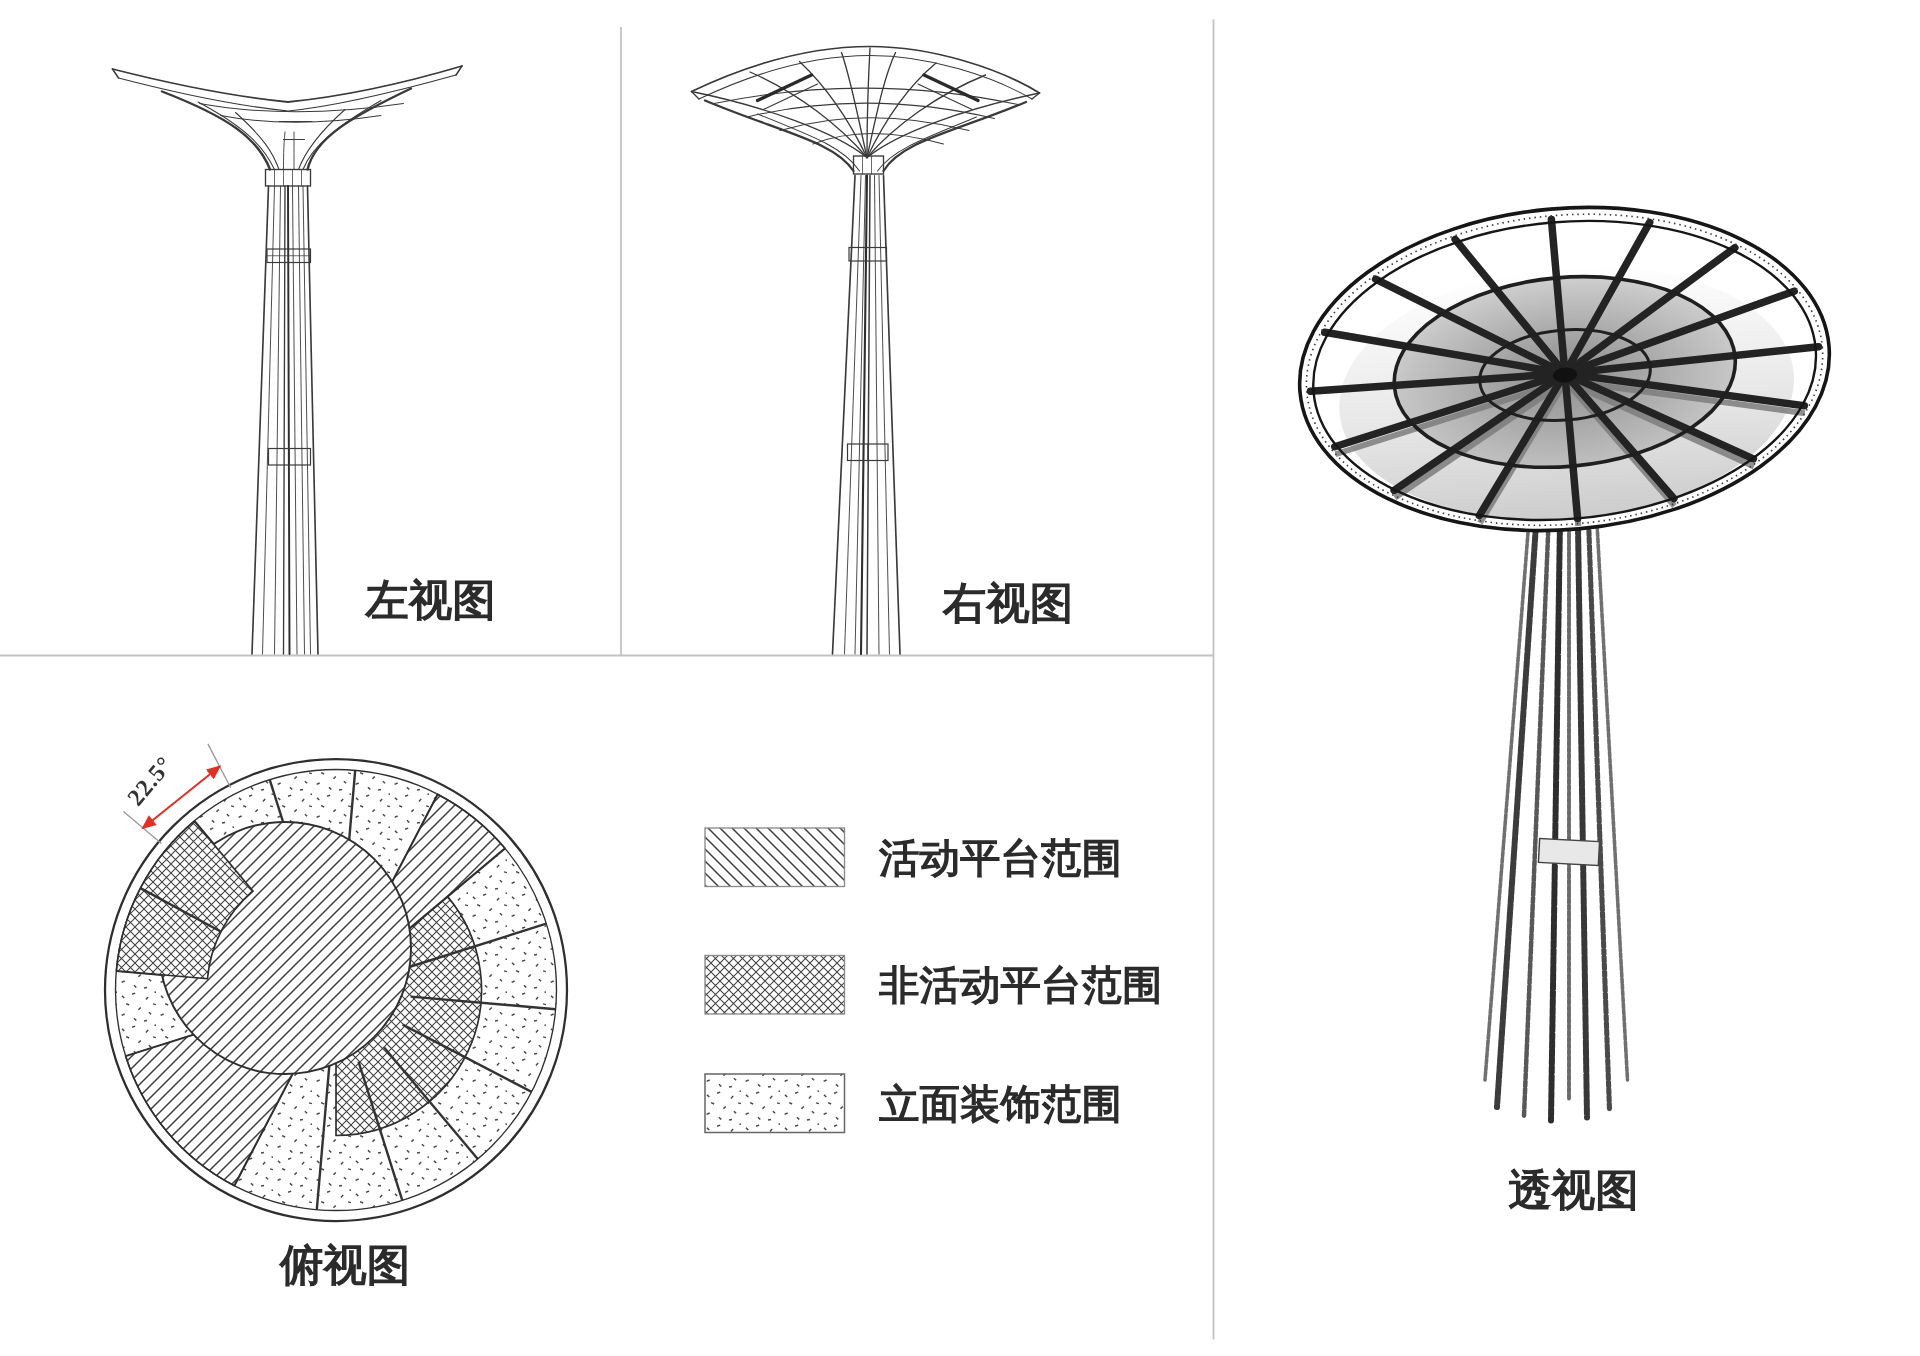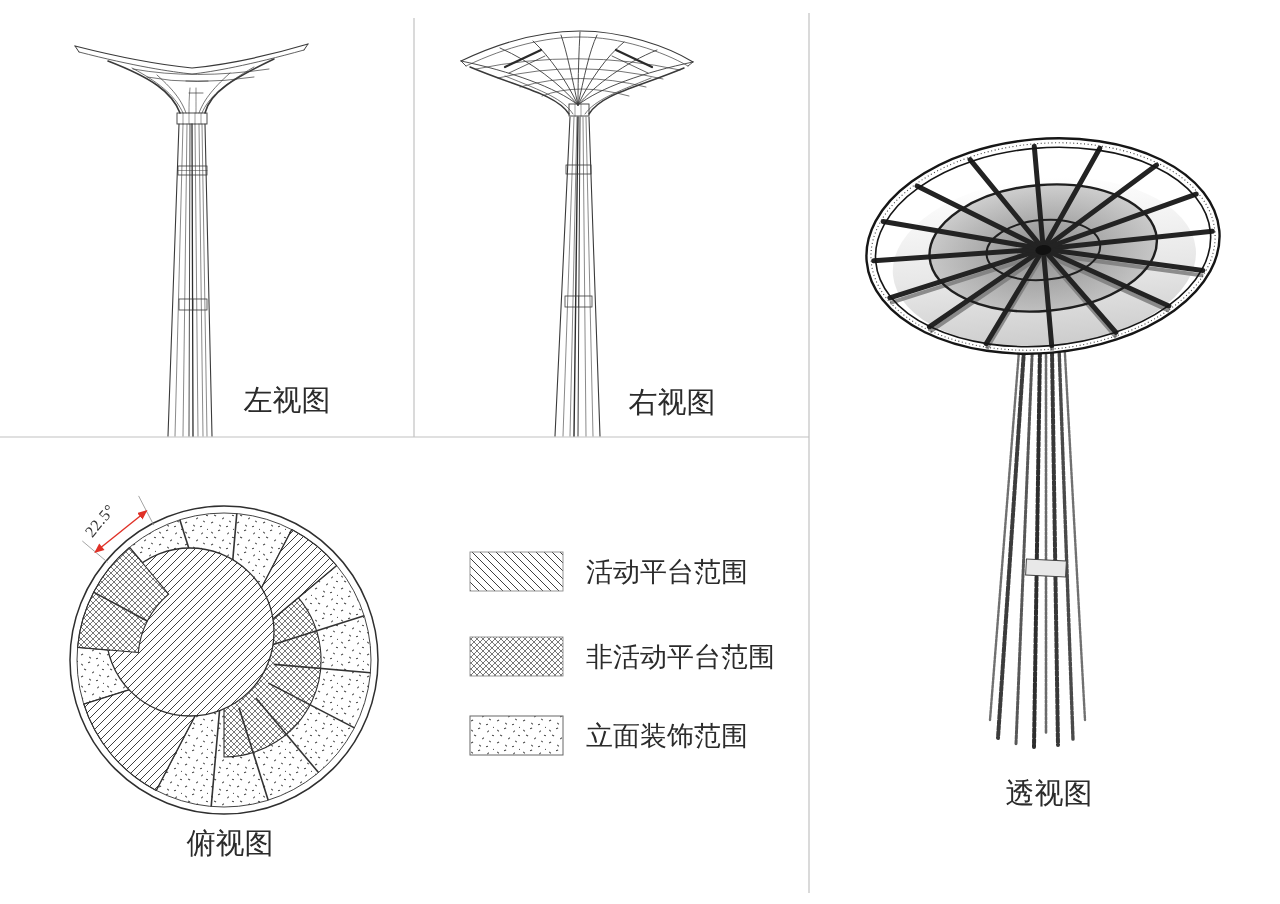--- a/index.html
+++ b/index.html
@@ -1,17 +1,17 @@
 <!DOCTYPE html>
 <html style="--background: #ffffff; --line: #3a3a3a; --dark-line: #1c1c1c; --divider: #c2c2c2; --dimension-red: #e03127; --text: #2b2b2b;"><head>
 <meta charset="utf-8">
 <style>
   html,body{margin:0;padding:0;background:#fff;}
   .sheet{position:relative;width:1280px;height:904px;background:#fff;overflow:hidden;
-         font-family:"Liberation Serif","DejaVu Serif",serif;}
+         font-family:"Liberation Serif","DejaVu Serif",serif;font-weight:bold;}
   svg text{font-family:"Liberation Serif","DejaVu Serif",serif;}
   .view-label{font-size:29px;fill:var(--text,#2b2b2b);}
   .legend-label{font-size:27px;fill:var(--text,#2b2b2b);}
   .dim-label{font-size:16px;fill:#333;letter-spacing:.5px;}
 </style>
 </head>
 <body>
 
 <div class="sheet">
 <svg width="1280" height="904" viewBox="0 0 1280 904">

